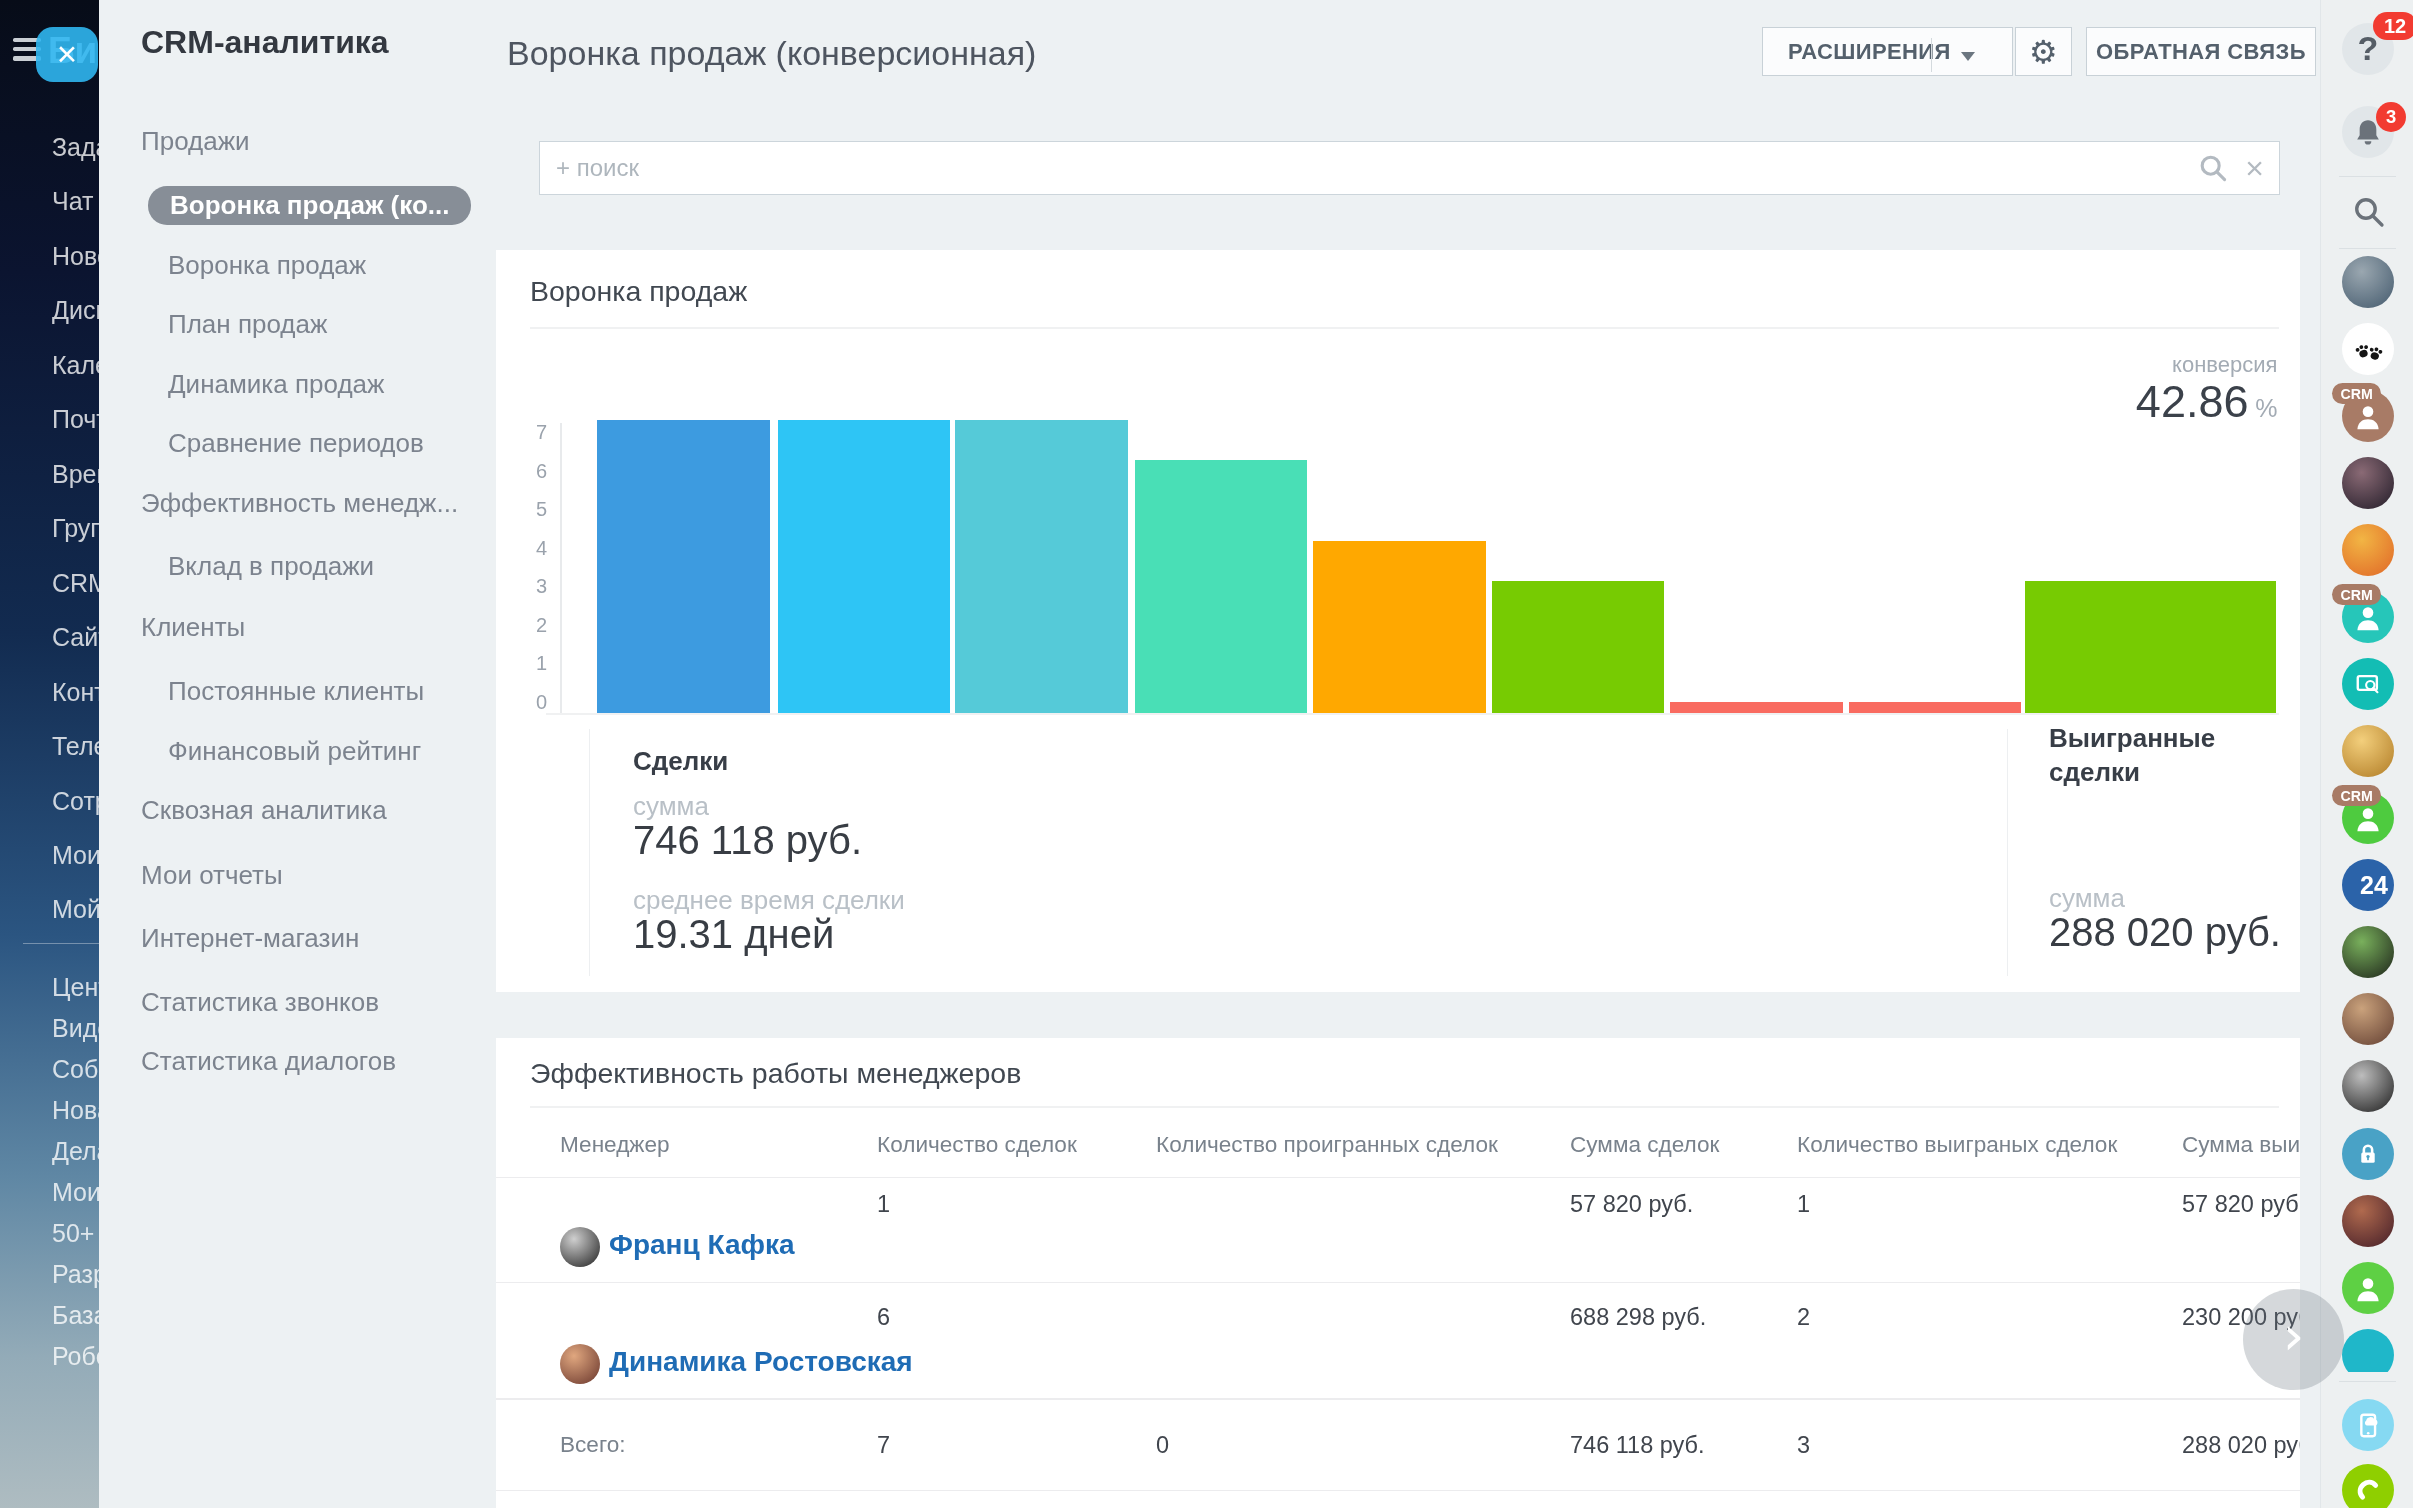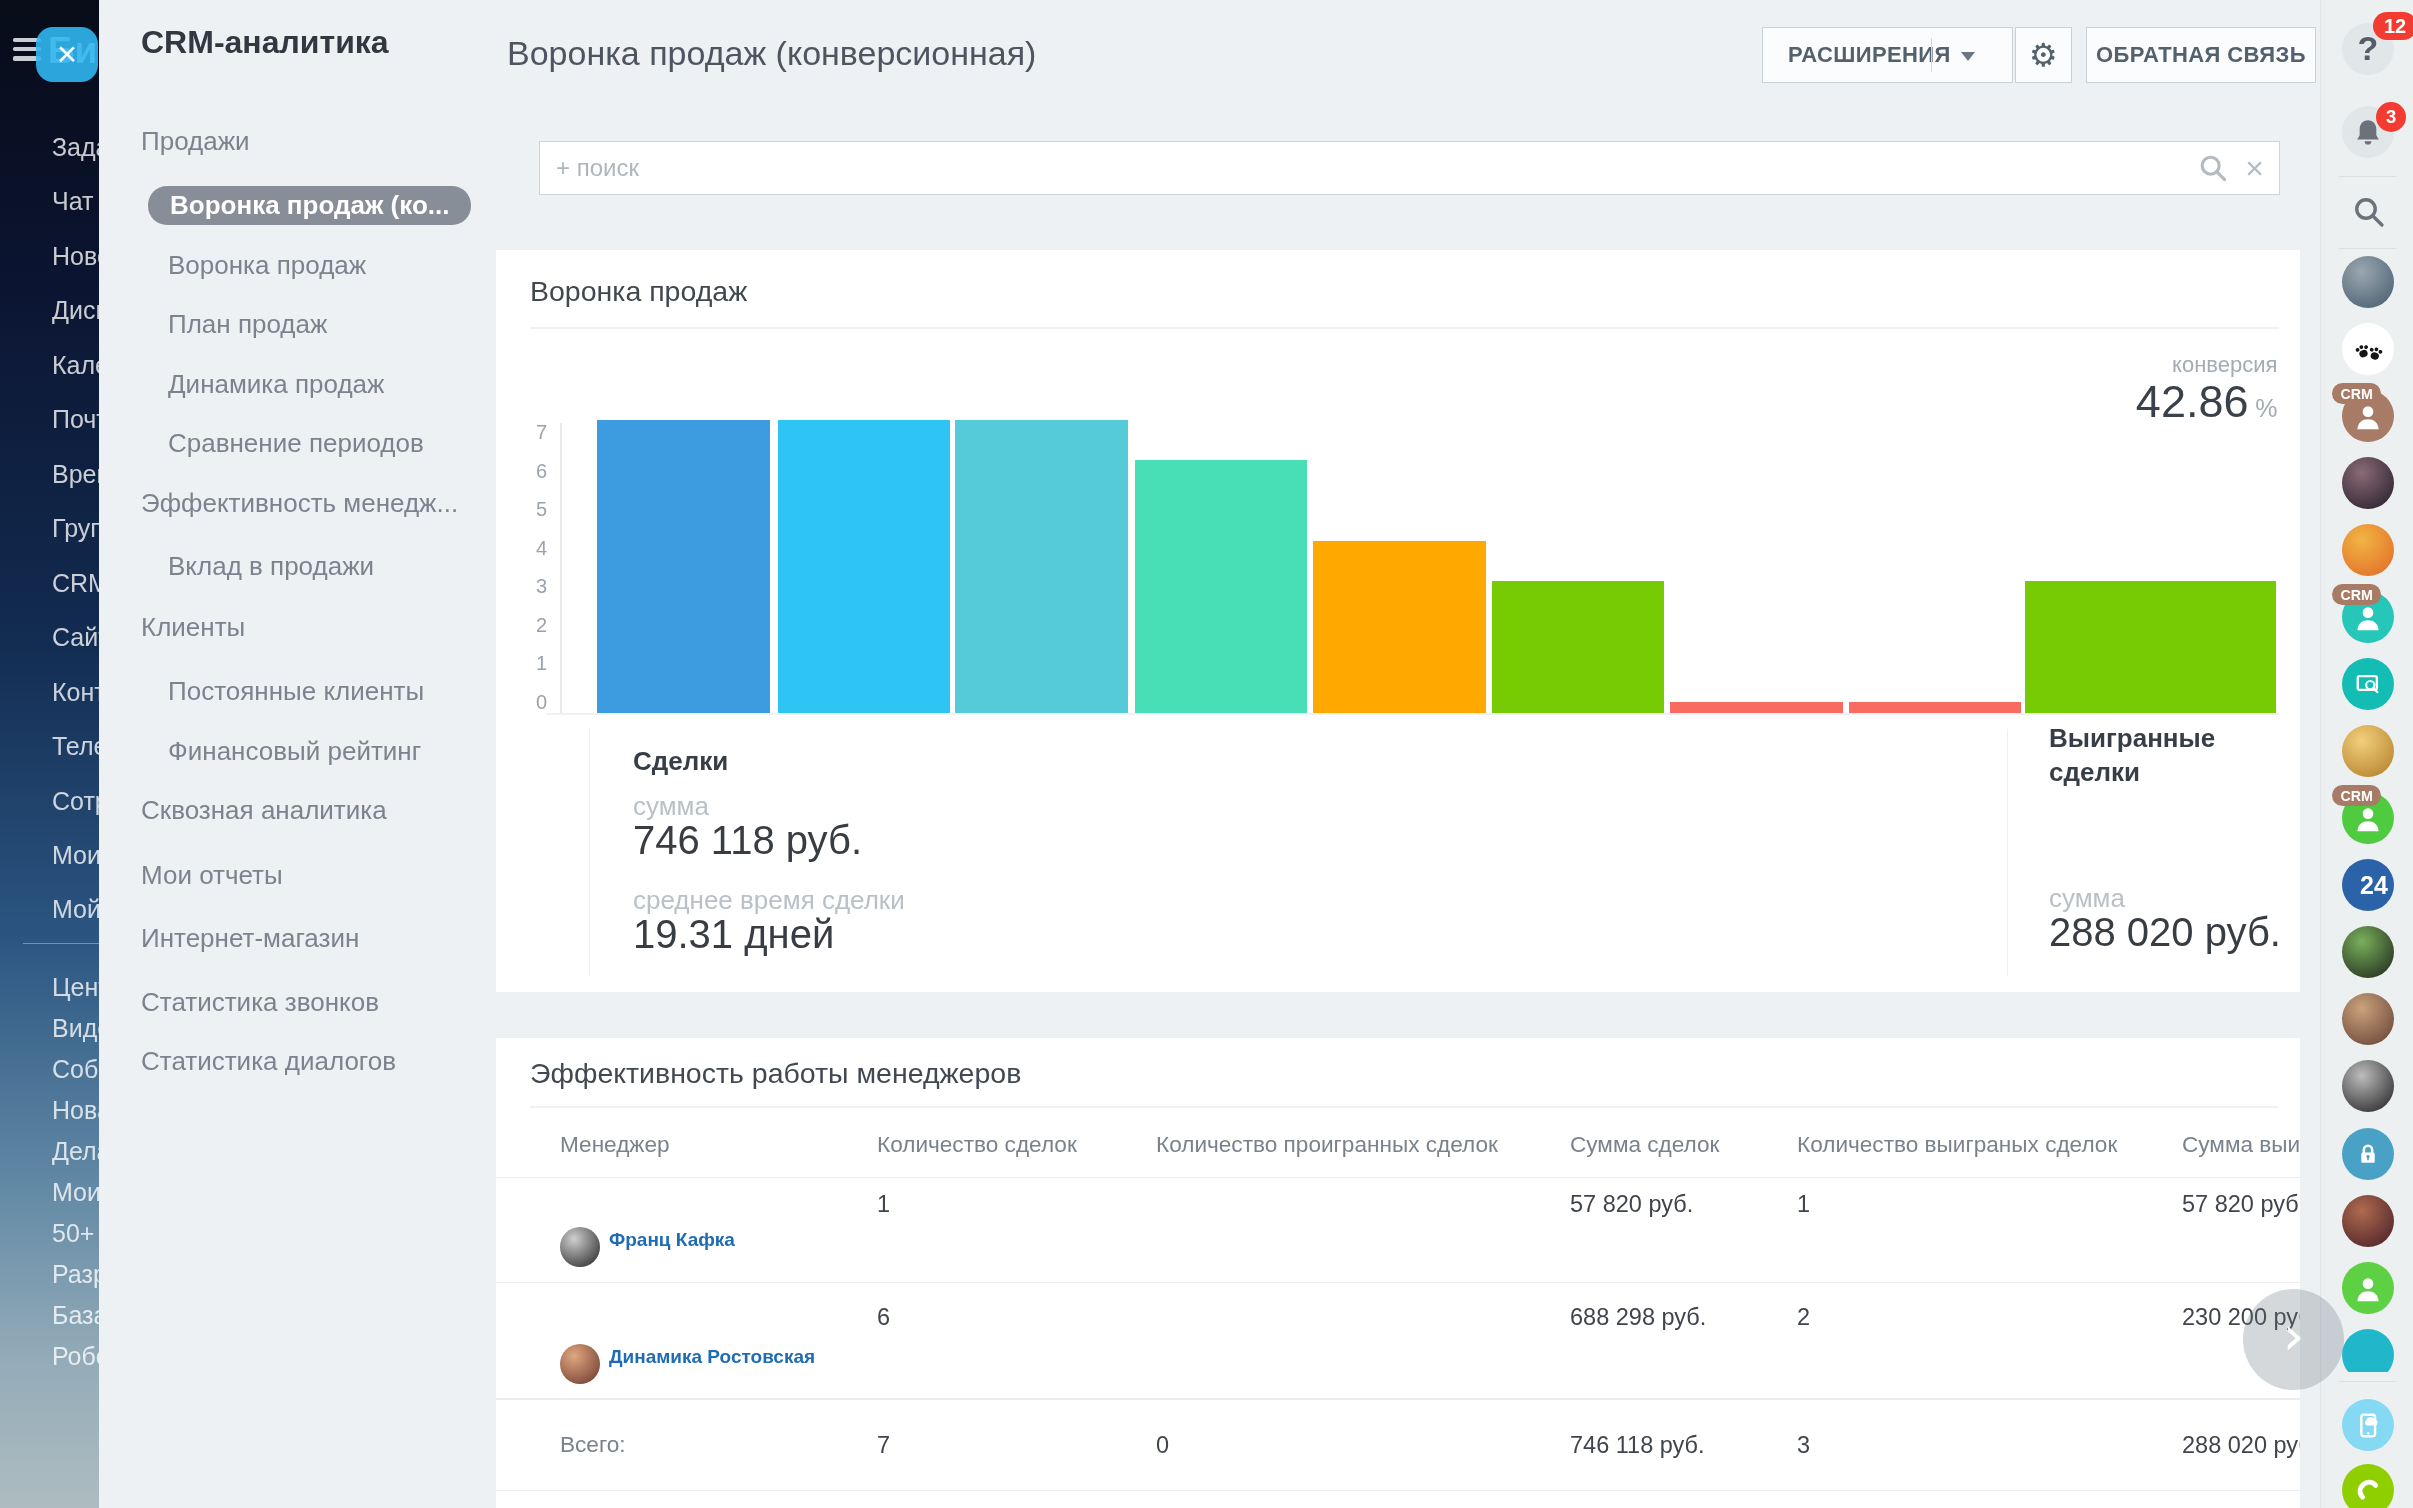--- a/index.html
+++ b/index.html
@@ -21,21 +21,21 @@
 
   
   #menu-panel{position:absolute;left:99px;top:0;width:370px;height:1508px;}
   #menu-title{position:absolute;left:42px;top:23.5px;font-size:32px;font-weight:bold;color:#333840;}
   .menu-item{position:absolute;height:39px;line-height:39px;font-size:26px;color:#7c838e;
     white-space:nowrap;cursor:pointer;}
   .menu-item.sel{background:#878e97;color:#fff;border-radius:19px;padding:0 22px;font-weight:bold;}
 
   
   #page-title{position:absolute;left:507px;top:34px;font-size:34px;color:#4e5560;}
-  .hdr-btn{position:absolute;top:27px;height:56px;background:#fbfcfd;border:0.8px solid #c8d1d7;
+  .hdr-btn{position:absolute;top:27px;height:49px;background:#fbfcfd;border:0.8px solid #c8d1d7;
     box-sizing:border-box;color:#54606c;font-size:22px;font-weight:bold;letter-spacing:0.4px;
     display:flex;align-items:center;justify-content:center;cursor:pointer;}
   #btn-ext{left:1762px;width:251px;justify-content:flex-start;padding-left:25px;}
   #btn-ext .vdiv{position:absolute;left:168px;top:10px;width:0.8px;height:34px;background:#d4dade;}
   #btn-ext .caret{position:absolute;left:198px;top:23.5px;width:0;height:0;
     border-left:7.5px solid transparent;border-right:7.5px solid transparent;border-top:9.2px solid #6b7680;}
   #btn-gear{left:2015px;width:57px;font-family:"DejaVu Sans",sans-serif;font-size:32px;font-weight:normal;}
   #btn-fb{left:2086px;width:230px;}
 
   
@@ -64,21 +64,21 @@
   #baseline{position:absolute;left:50px;top:463px;width:1733px;height:1.7px;background:#f0f1f2;}
   .bar{position:absolute;cursor:pointer;}
   .vsep{position:absolute;top:479px;width:0.8px;height:247px;background:#edeff1;}
   .sum-title{position:absolute;font-size:26px;font-weight:bold;color:#383e47;line-height:34px;}
   .sum-label{position:absolute;font-size:26px;color:#b9c0c7;}
   .sum-val{position:absolute;font-size:40px;color:#383d44;}
 
   
   .th{position:absolute;font-size:22.6px;color:#79828c;white-space:nowrap;}
   .td{position:absolute;font-size:23.5px;color:#40454d;white-space:nowrap;}
-  .row-name{position:absolute;font-size:19px;font-weight:bold;color:#1f6cb5;cursor:pointer;white-space:nowrap;}
+  .row-name{position:absolute;font-size:28px;font-weight:bold;color:#1f6cb5;cursor:pointer;white-space:nowrap;}
   .row-av{position:absolute;width:40px;height:40px;border-radius:50%;}
   .rdiv{position:absolute;left:0;width:1804px;height:0.8px;background:#ececee;}
 
   #scroll-circle{position:absolute;left:2243px;top:1289px;width:101px;height:101px;border-radius:50%;
     background:rgba(104,114,124,.28);z-index:6;cursor:pointer;text-align:center;}
   #scroll-circle span{color:#fff;font-size:54px;line-height:94px;font-family:"DejaVu Sans",sans-serif;}
 
   
   #right-rail{position:absolute;left:2320px;top:0;width:94px;height:1508px;background:#edf0f1;
     border-left:0.8px solid #e1e6e9;box-sizing:border-box;}

